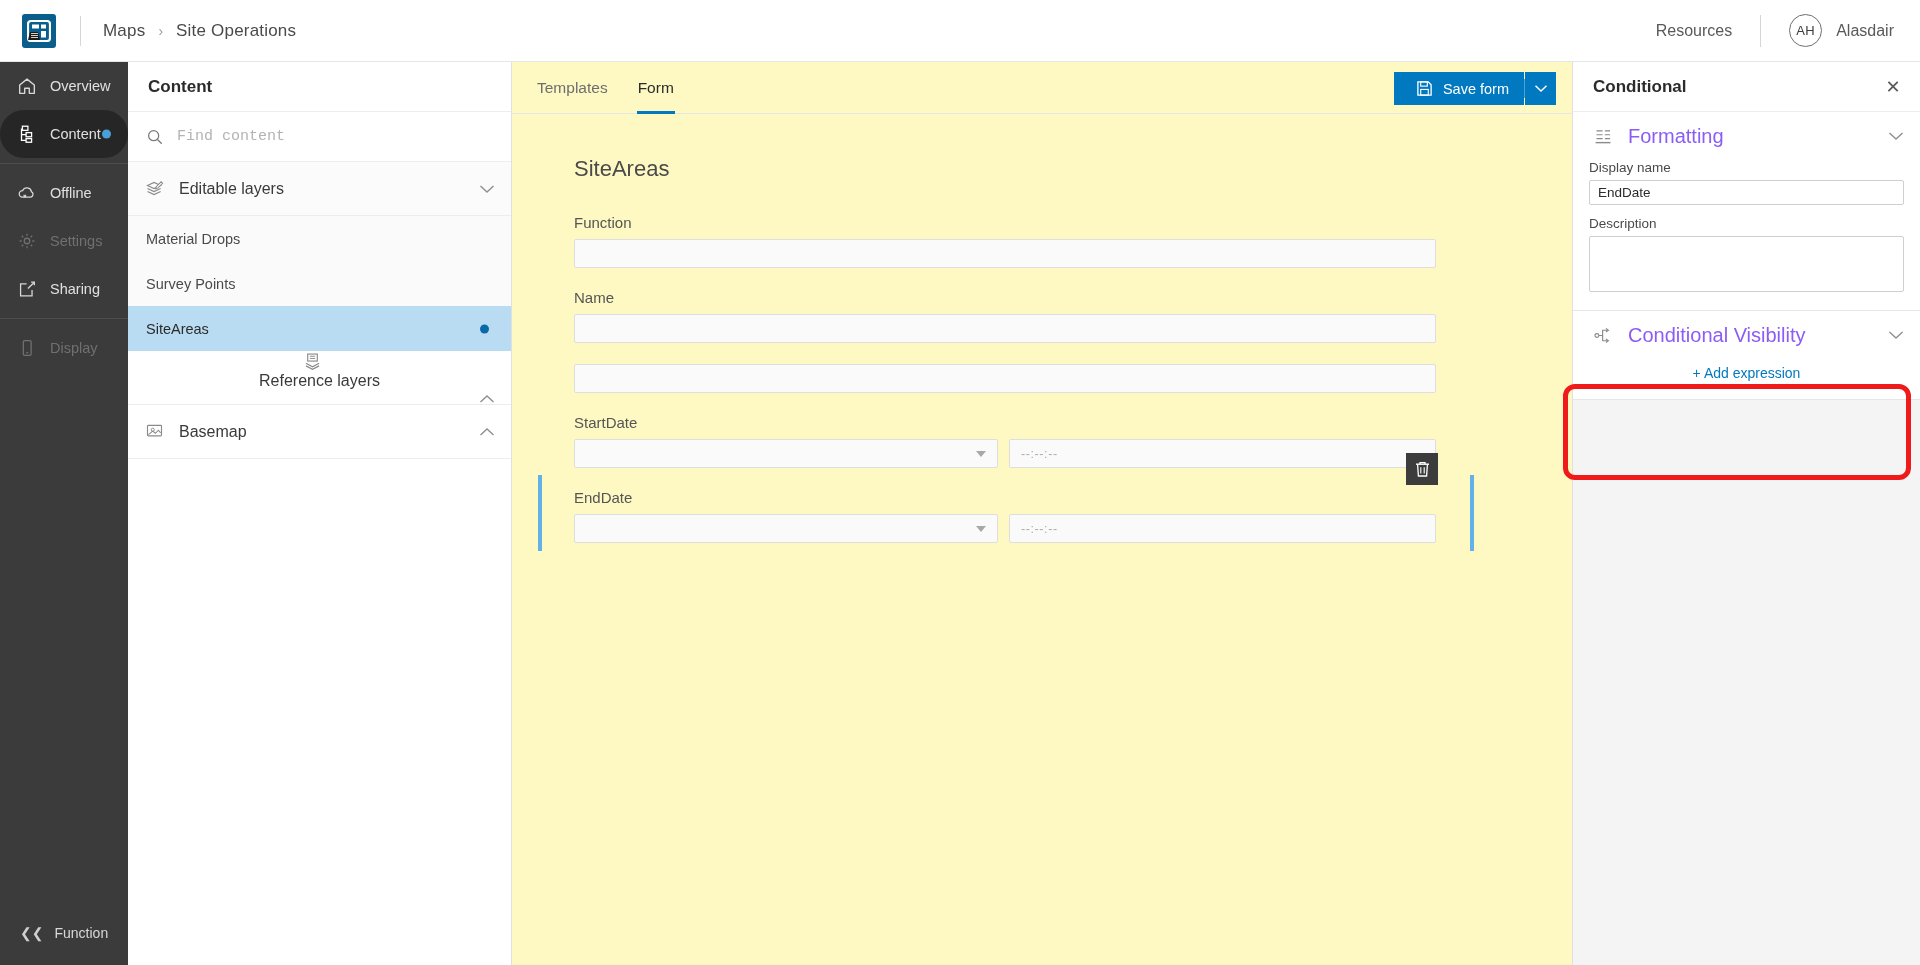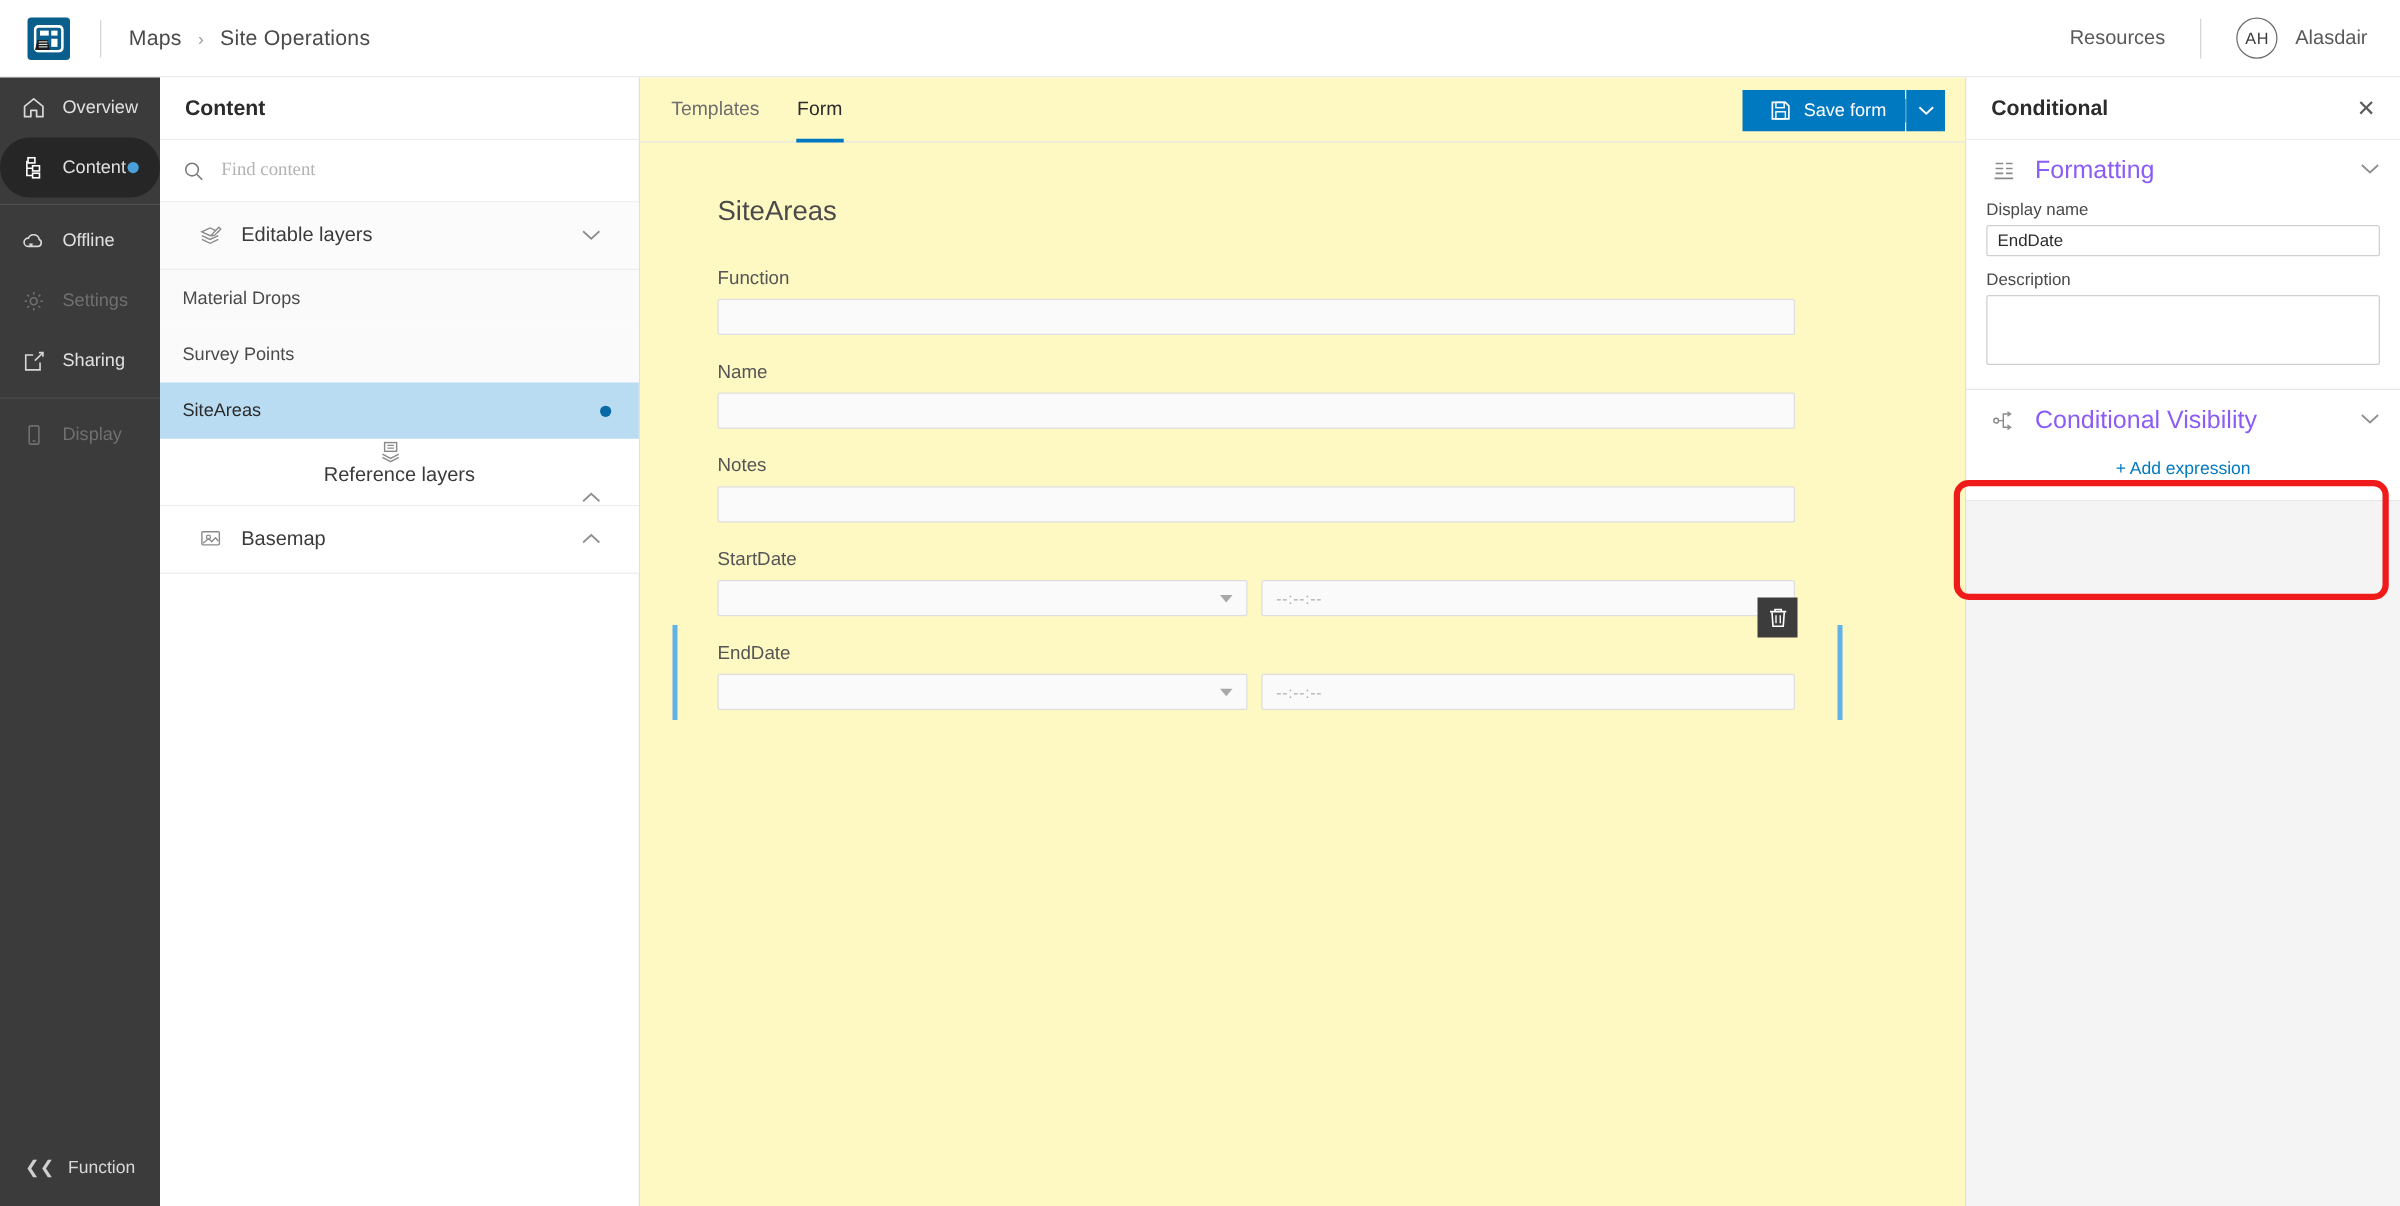--- a/index.html
+++ b/index.html
@@ -76,25 +76,25 @@
     font-size: 17px; font-weight: bold; color: #2b2b2b;
     border-bottom: 1px solid #ededed;
   }
   .cp-search {
     height: 50px; display: flex; align-items: center; padding: 0 18px;
     border-bottom: 1px solid #ededed;
   }
   .search-ico { width: 18px; height: 18px; margin-right: 13px; flex: none; }
   .cp-search input {
     border: none; outline: none; font-size: 15px; color: #1d4ed8;
-    font-family: Liberation Serif, serif; width: 100%; background: transparent;
+    font-family: Liberation Mono, monospace; width: 100%; background: transparent;
   }
   .cp-search input::placeholder { color: #b3b3b3; }
   .group-head {
-    height: 54px; display: flex; align-items: center; padding: 0 30px;
+    height: 54px; display: flex; align-items: center; padding: 0 16px;
     background: #fbfbfb; border-bottom: 1px solid #ededed; cursor: pointer;
   }
   .group-ico { width: 21px; height: 21px; margin-right: 14px; flex: none; }
   .group-label { font-size: 16px; color: #3a3a3a; }
   .group-chev { margin-left: auto; color: #8f8f8f; }
   .layer-row {
     height: 45px; display: flex; align-items: center; padding-left: 18px;
     font-size: 14.5px; color: #4a4a4a; background: #fafafa; cursor: pointer;
     position: relative;
   }
@@ -408,21 +408,20 @@
         <label class="field-label">Function</label>
         <div class="txtinput"></div>
       </div>
 
       <div class="field">
         <label class="field-label">Name</label>
         <div class="txtinput"></div>
       </div>
 
       <div class="field">
-        <label class="field-label">Notes</label>
         <div class="txtinput"></div>
       </div>
 
       <div class="field">
         <label class="field-label">StartDate</label>
         <div class="daterow">
           <div class="dateselect">
             <span class="caret"></span>
           </div>
           <div class="timeinput">--:--:--</div>

